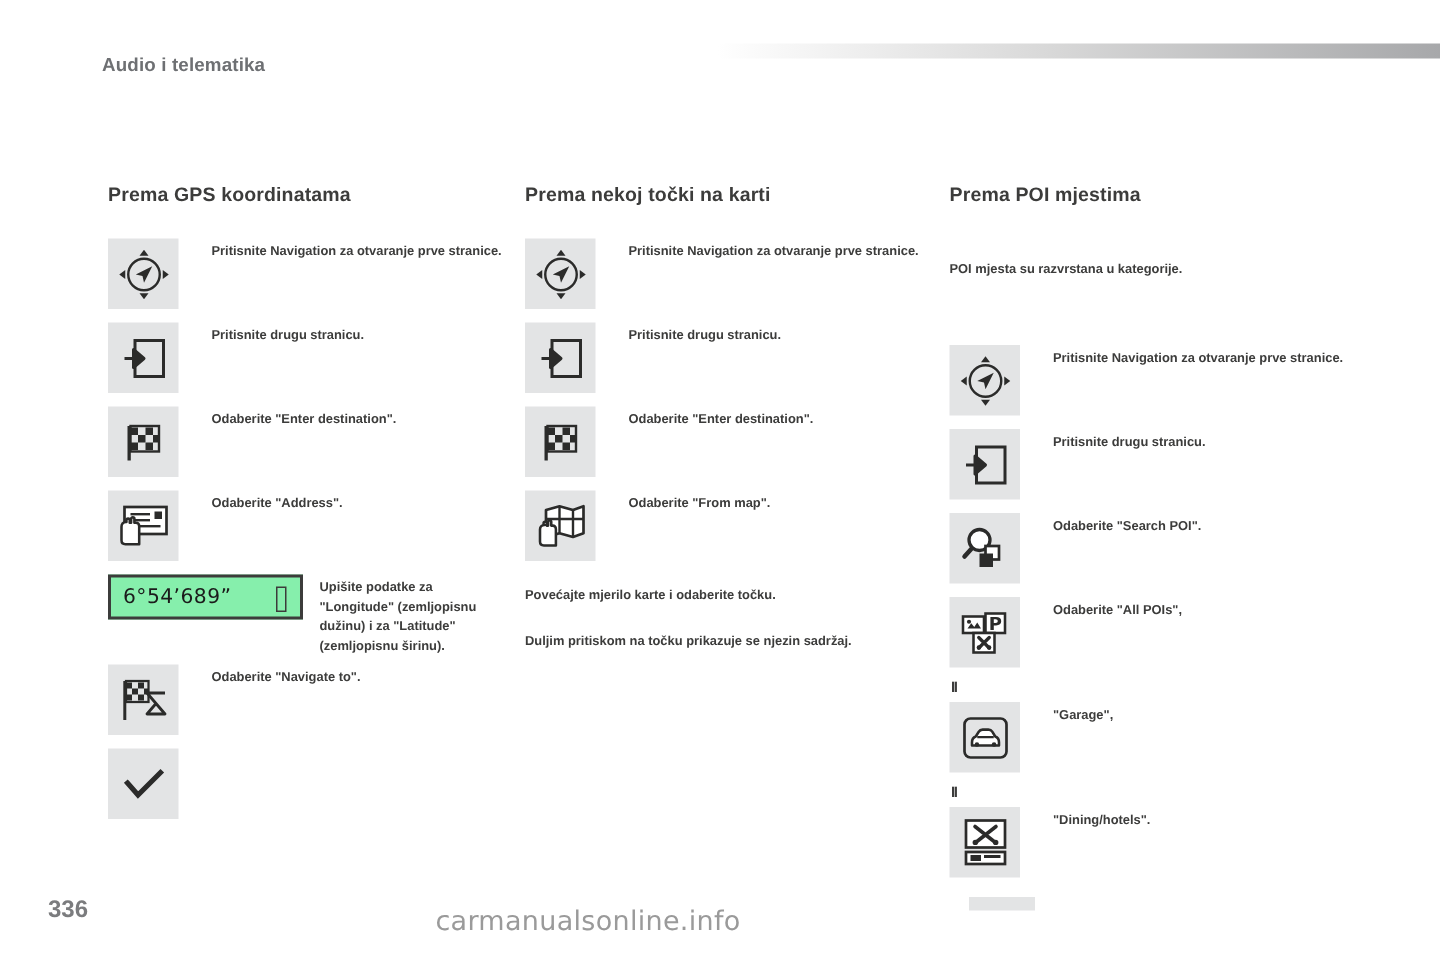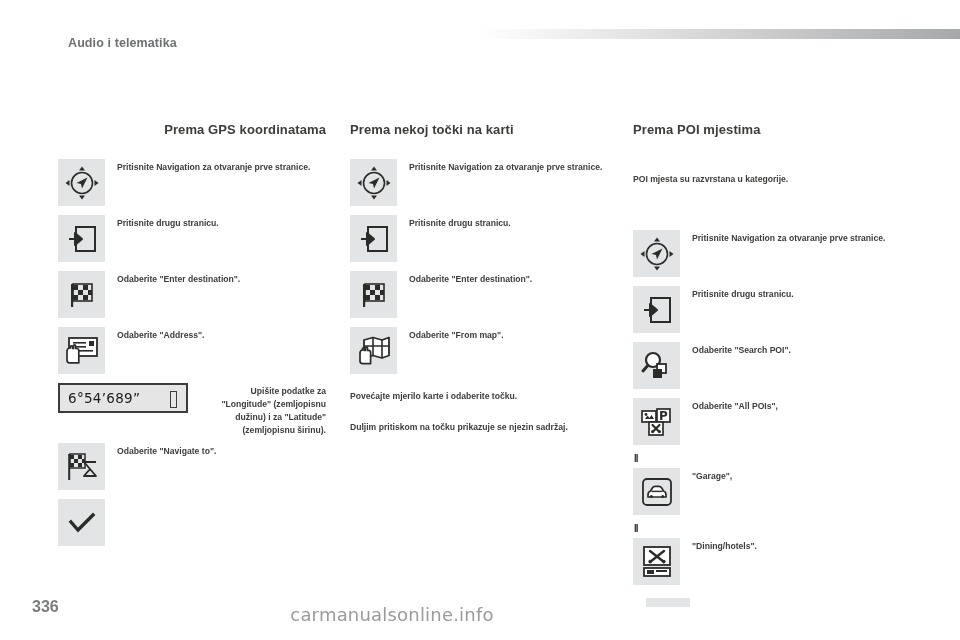--- a/index.html
+++ b/index.html
@@ -18,57 +18,57 @@
     letter-spacing: .1px; white-space: nowrap;
   }
   .header-bar {
     position: absolute; left: 478px; top: 29px;
     width: 482px; height: 10px;
     background: linear-gradient(to right,#ffffff 0%, #d9d9d9 45%, #a7a8aa 100%);
   }
 
   
   .col { position: absolute; top: 122px; width: 268px; }
-  #col1 { left: 58px; text-align: right; }
+  #col1 { left: 72px; }
   #col2 { left: 350px; }
   #col3 { left: 633px; }
 
   .col-title {
     font-size: 13px; font-weight: bold; color: #3c3c3b;
     margin-bottom: 22px; letter-spacing: .1px;
   }
   .lead-text {
     font-size: 8.6px; font-weight: bold; color: #3c3c3b;
     line-height: 13px; margin-bottom: 8px; margin-top: 36px;
   }
 
   
   .row { display: flex; align-items: flex-start; margin-bottom: 9px; }
   .icon-box {
     width: 47px; height: 47px; flex: 0 0 47px;
     background: #e3e4e5;
     display: flex; align-items: center; justify-content: center;
   }
   .row-text {
-    margin-left: 12px; padding-top: 2px;
+    margin-left: 22px; padding-top: 2px;
     font-size: 8.6px; font-weight: bold; color: #3c3c3b;
     line-height: 13px;
   }
 
   
   .note {
     font-size: 8.6px; font-weight: bold; color: #3c3c3b;
     line-height: 13px; margin: 16px 0 18px 0;
   }
 
   
   .coord-row { display: flex; align-items: flex-start; margin-bottom: 6px; }
   .coord-box {
     width: 130px; height: 30px; flex: 0 0 130px;
-    background: #e5e5e5;
+    background: #86efac;
     border: 2px solid #3c3c3b;
     display: flex; align-items: center; padding: 0 8px;
     position: relative;
   }
   .coord-val {
     font-size: 13.5px; color: #1b1b1b; letter-spacing: .3px;
     font-family: "DejaVu Sans", sans-serif;
   }
   .coord-caret {
     position: absolute; right: 9px; top: 6px;

